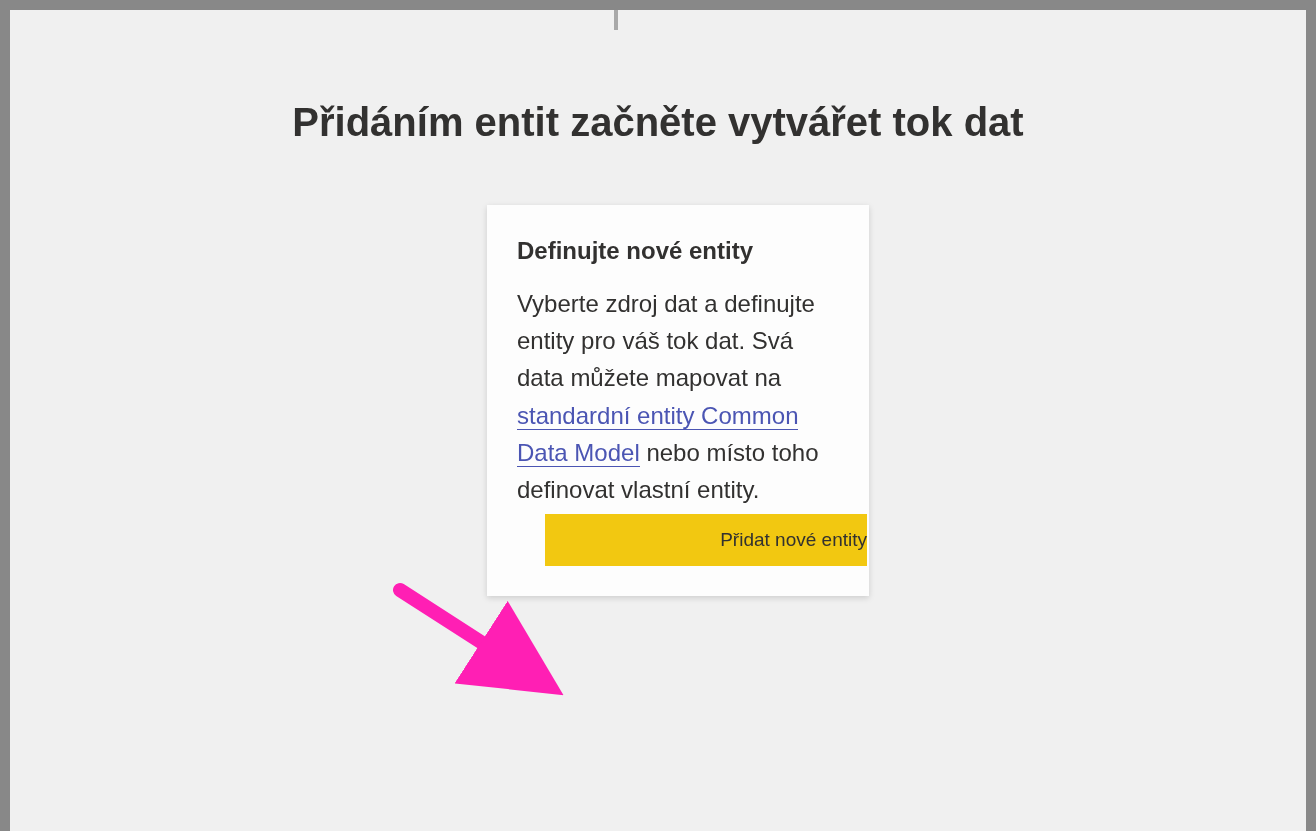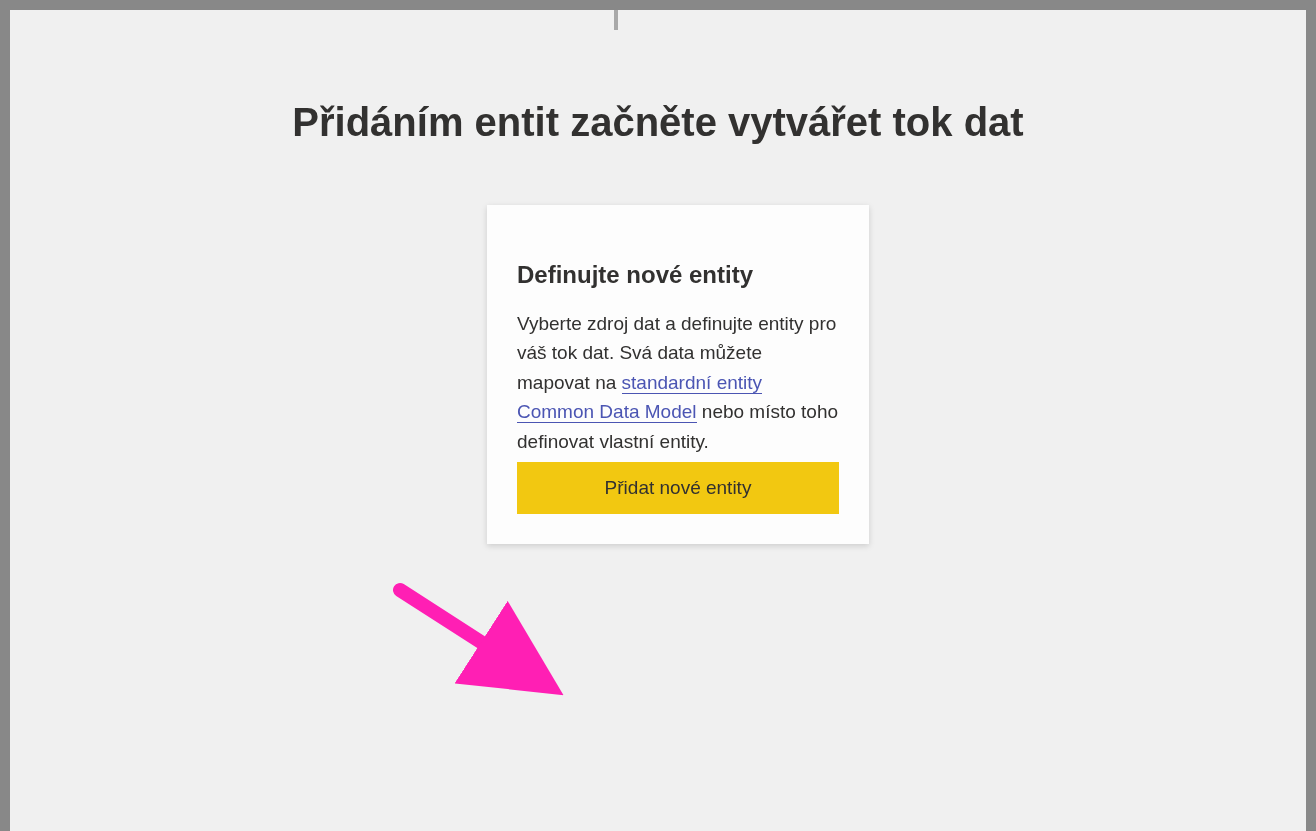--- a/index.html
+++ b/index.html
@@ -46,24 +46,23 @@
       width: 382px;
       background: #fdfdfd;
       box-shadow: 0 2px 6px rgba(0,0,0,0.15);
       padding: 32px 30px 30px 30px;
     }
     .card-title {
       font-size: 24px;
       font-weight: 600;
       color: #323130;
       margin-bottom: 20px;
-      margin-top: 24px;
     }
     .card-body {
-      font-size: 19px;
+      font-size: 24px;
       line-height: 1.55;
       color: #323130;
       margin-bottom: 6px;
     }
     .card-body a, .more-link {
       color: #4b55b3;
       text-decoration: none;
       border-bottom: 1px solid #4b55b3;
       cursor: pointer;
     }
@@ -75,21 +74,22 @@
     .add-button {
       display: block;
       width: 100%;
       background: #f2c811;
       border: none;
       padding: 15px 0;
       font-size: 19px;
       color: #323130;
       cursor: pointer;
       font-family: inherit;
-      text-align: center;
+      text-align: right;
+      margin-left: 28px;
     }
     .arrow-annotation {
       position: absolute;
       top: 555px;
       left: 375px;
       pointer-events: none;
     }
   </style>
 </head>
 <body>

